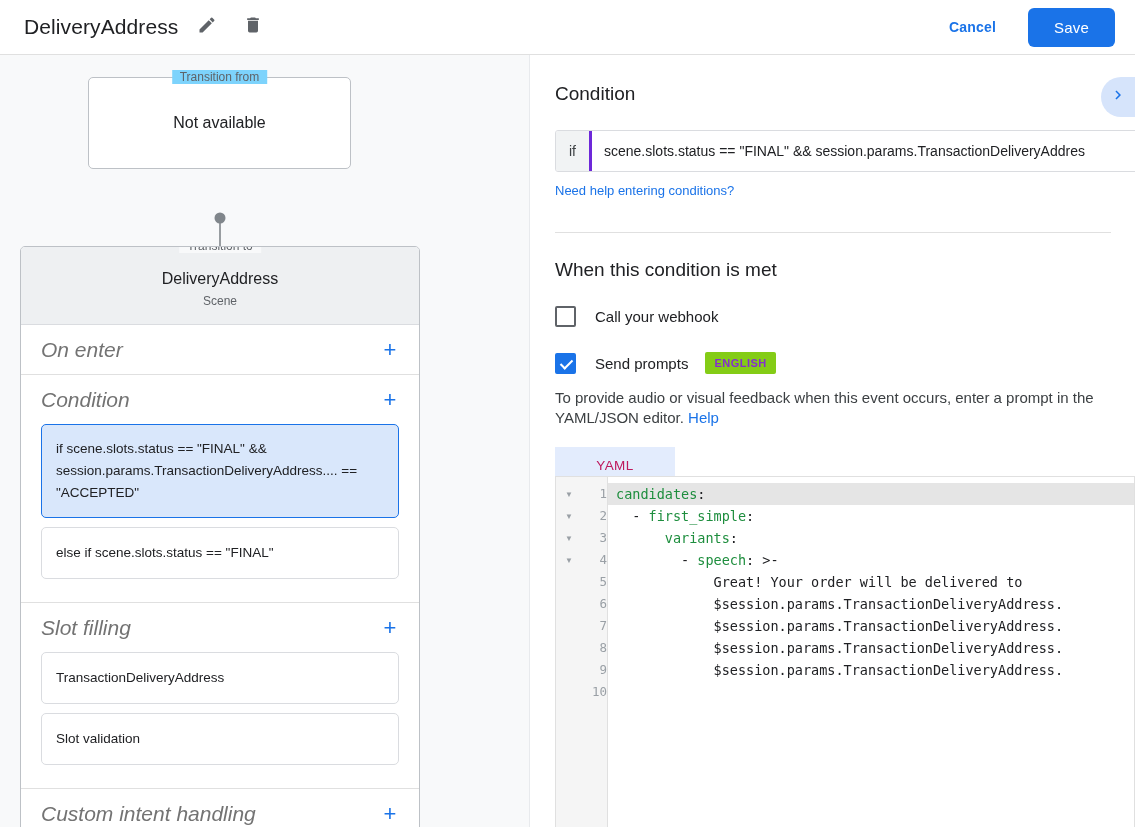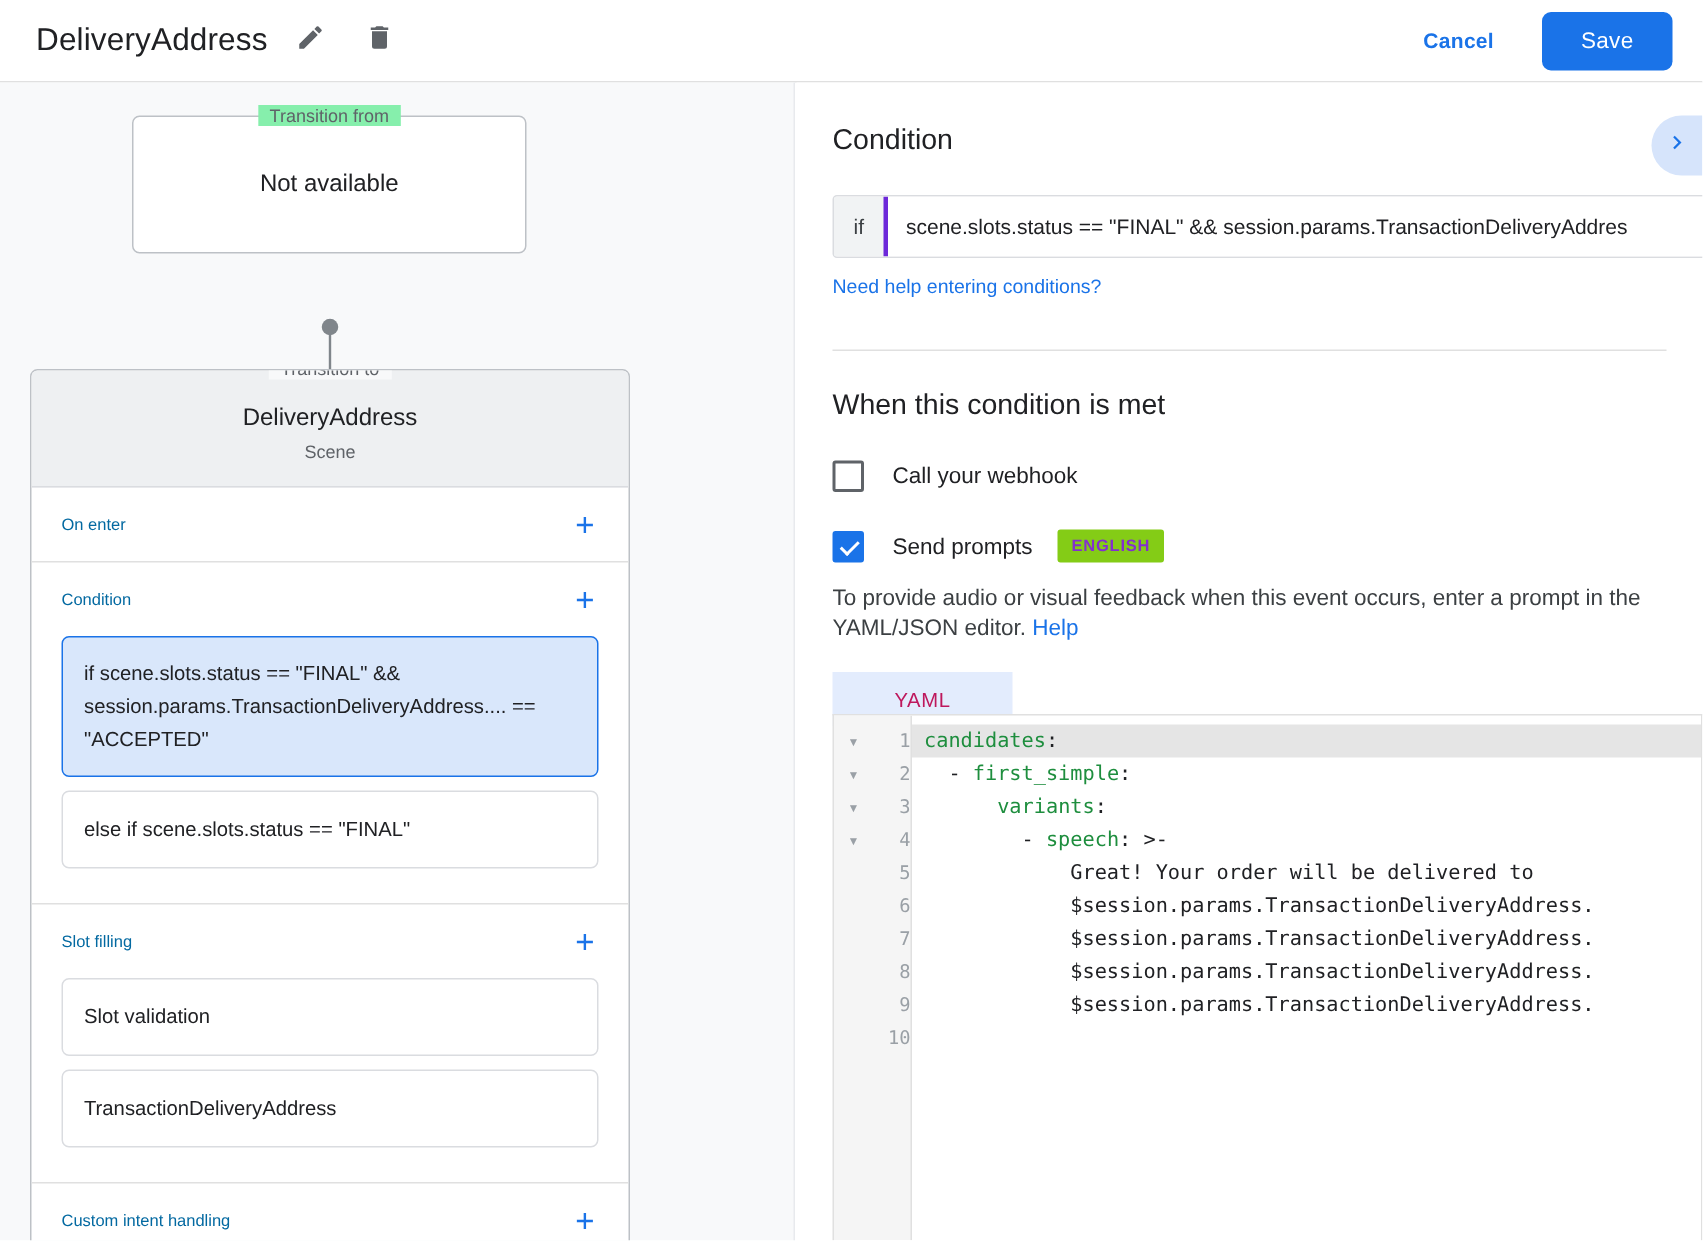--- a/index.html
+++ b/index.html
@@ -66,21 +66,21 @@
   .fieldset {
     position: relative;
     margin: 0 auto;
     border: 1px solid #bdc1c6;
     border-radius: 5px;
     background: #fff;
   }
   .fieldset-legend {
     position: absolute; top: -8px; left: 50%;
     transform: translateX(-50%);
-    background: #86efac;
+    background: #7dd3fc;
     padding: 0 8px;
     font-size: 12px;
     color: #5f6368;
     white-space: nowrap;
   }
 
   #transition-from {
     position: absolute; left: 88px; top: 22px;
     width: 263px; height: 92px;
     display: flex; align-items: center; justify-content: center;
@@ -126,21 +126,21 @@
   .sec {
     border-bottom: 1px solid #e0e0e0;
   }
   .sec:last-child { border-bottom: none; }
   .sec-head {
     display: flex; align-items: center;
     padding: 0 18px 0 20px;
     height: 49px;
     cursor: pointer;
   }
-  .sec-title { font-size: 11px; color: #0369a1; flex: 1; }
+  .sec-title { font-size: 21px; color: #737373; flex: 1; font-style: italic; }
   .plus {
     color: #1a73e8;
     font-size: 22px;
     line-height: 1;
     width: 22px; text-align: center;
     cursor: pointer;
     font-weight: 300;
   }
   .sec-body { padding: 0 20px 14px 20px; }
 
@@ -406,22 +406,22 @@
           <div class="chip">else if scene.slots.status == "FINAL"</div>
         </div>
       </div>
 
       <div class="sec">
         <div class="sec-head">
           <div class="sec-title">Slot filling</div>
           <div class="plus">+</div>
         </div>
         <div class="sec-body">
+          <div class="chip">TransactionDeliveryAddress</div>
           <div class="chip">Slot validation</div>
-          <div class="chip">TransactionDeliveryAddress</div>
         </div>
       </div>
 
       <div class="sec">
         <div class="sec-head">
           <div class="sec-title">Custom intent handling</div>
           <div class="plus">+</div>
         </div>
       </div>
     </div>

